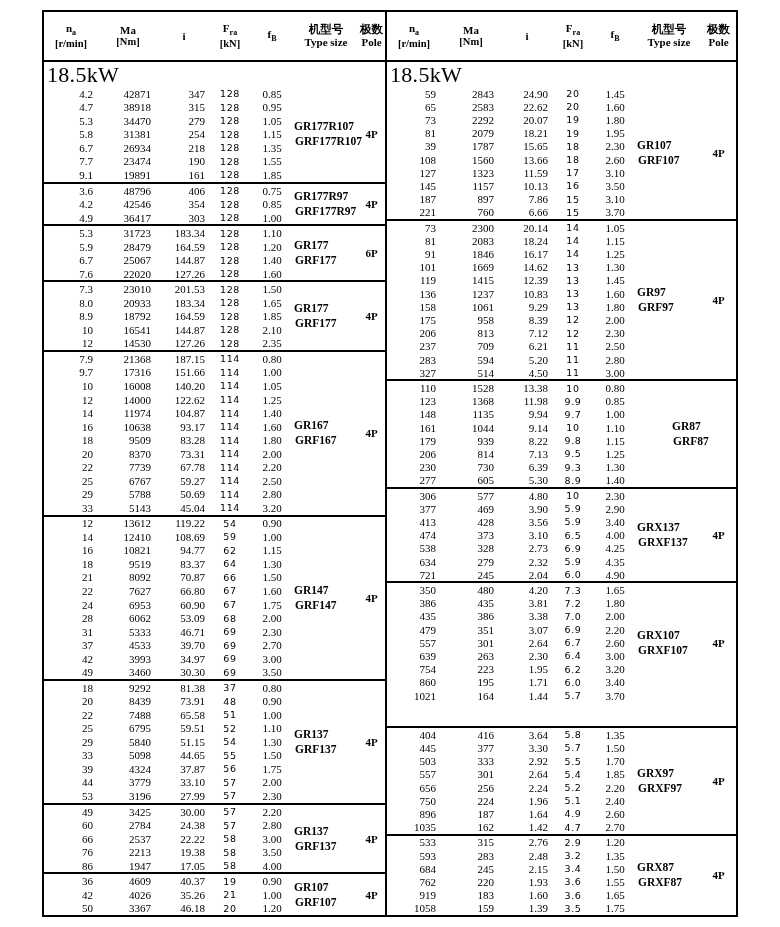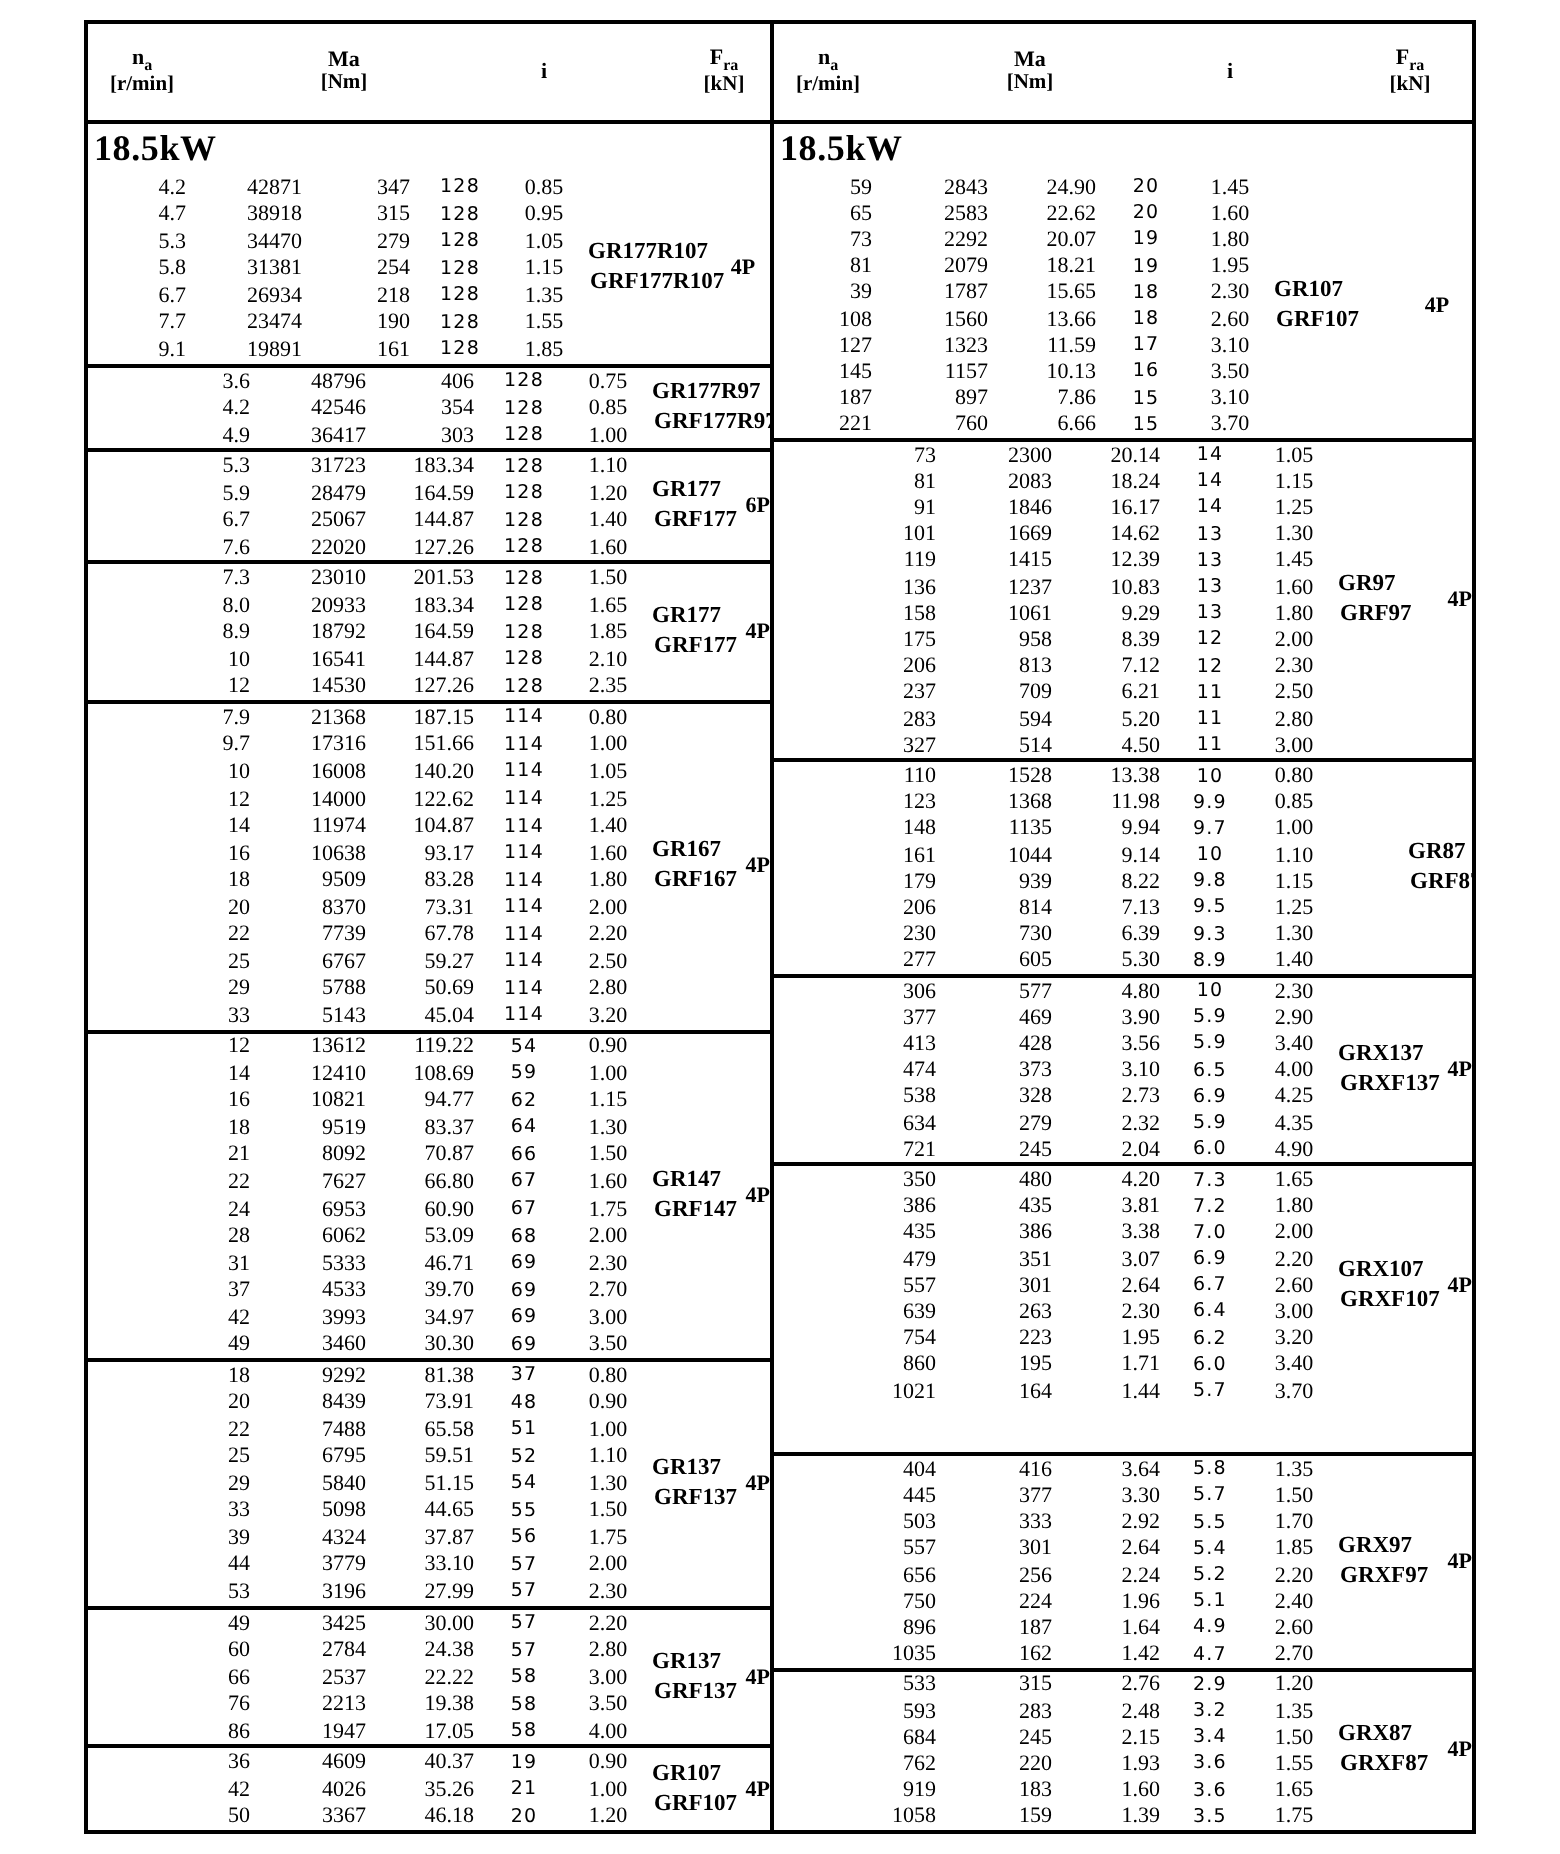--- a/index.html
+++ b/index.html
@@ -12,38 +12,38 @@
   }
   .half { display:flex; flex-direction:column; overflow:hidden; }
   .half.left  { width:343px; border-right:2px solid #000; }
   .half.right { flex:1; }
 
   
   .thead {
     height:50px; border-bottom:2.5px solid #000;
     display:grid; grid-template-columns:54px 60px 52px 40px 44px 64px 1fr;
     align-items:center; text-align:center;
-    font-weight:bold; font-size:11px; line-height:1.15;gap:44px;
+    font-weight:bold; font-size:11px; line-height:1.15;
   }
   .thead .th { display:flex; flex-direction:column; align-items:center; justify-content:center; }
   .thead sub { font-size:8px; vertical-align:sub; }
   .thead .u { font-size:10.5px; }
   .thead .cjk { font-size:11.5px; font-family:"DejaVu Sans",sans-serif; }
   .thead .en { font-size:11px; }
 
   
   .kw {
-    height:25px; font-size:18px; font-weight:bold; padding-left:3px;
+    height:25px; font-size:22px; font-weight:normal; padding-left:3px;
     display:flex; align-items:center; letter-spacing:0.3px;
   }
 
   
   .groups { flex:1; display:flex; flex-direction:column; }
   .group  { display:flex; min-height:0; }
-  .group + .group { border-top:2px solid #000;padding-left:32px; }
+  .group + .group { border-top:2px solid #000; }
 
   .rows {
     width:250px; display:grid;
     grid-template-columns:54px 60px 52px 40px 44px;
     grid-auto-rows:1fr;
   }
   .cell {
     font-size:11px; display:flex; align-items:center; white-space:nowrap;
   }
   .cell.c0 { justify-content:flex-end; padding-right:5px; }   

